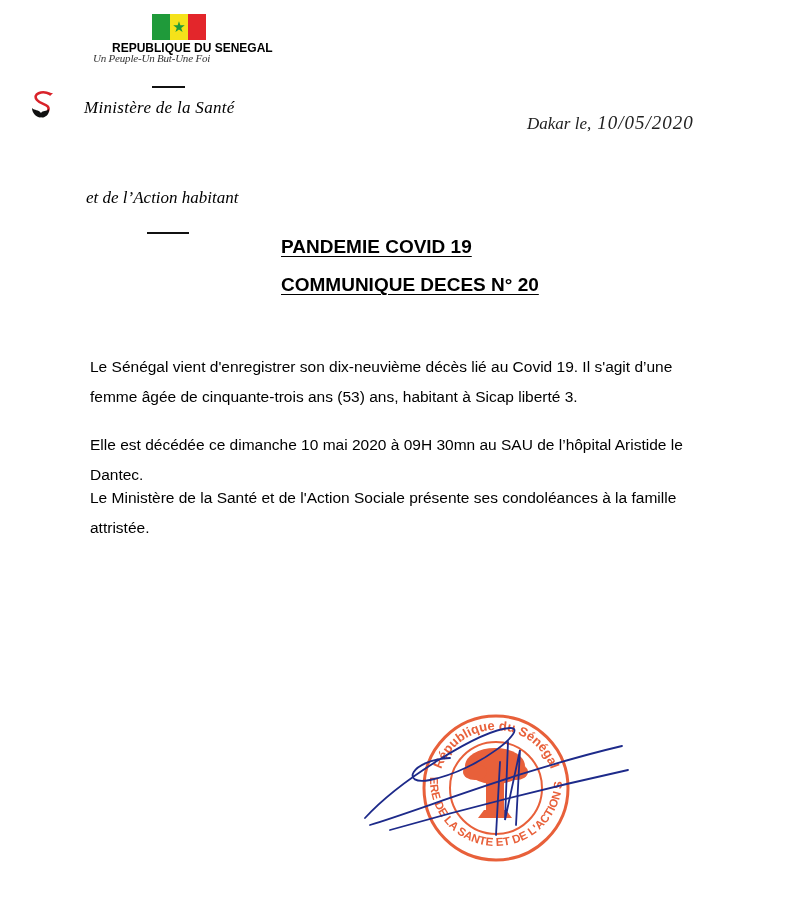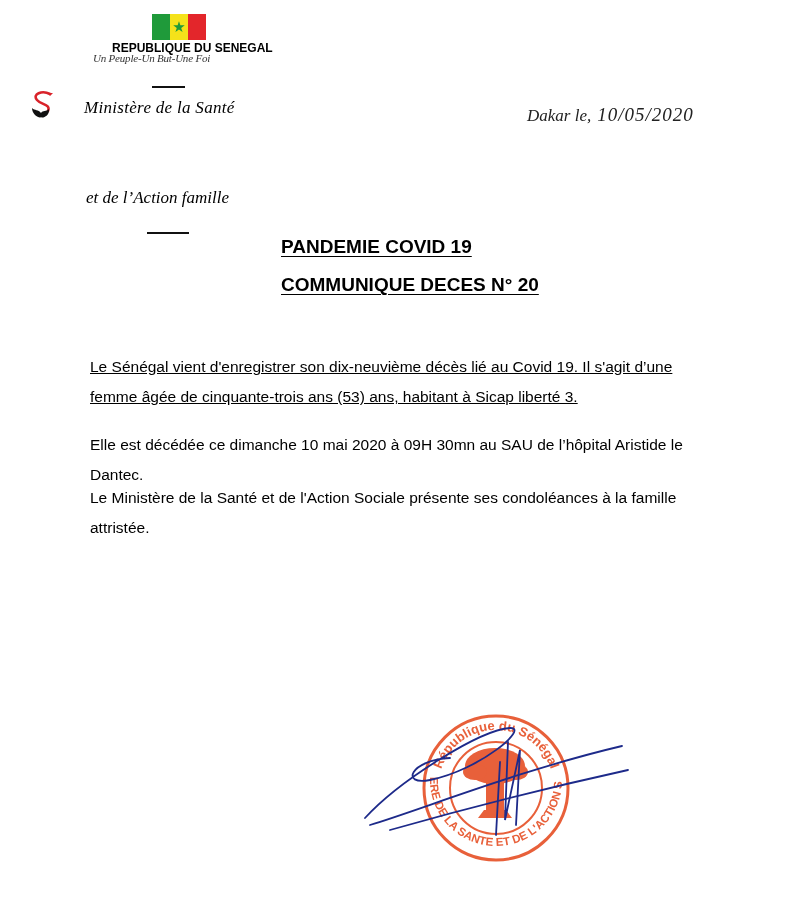--- a/index.html
+++ b/index.html
@@ -6,28 +6,28 @@
   body { width: 791px; height: 901px; position: relative; overflow: hidden; font-family: "Liberation Sans", sans-serif; color: #000; }
   .abs { position: absolute; }
   .flag { left: 152px; top: 14px; width: 54px; height: 26px; display: flex; }
   .flag .band { flex: 1; height: 100%; }
   .flag .star { position: absolute; left: 50%; top: 50%; transform: translate(-50%,-52%); font-size: 15px; line-height: 1; }
   .rep-title { left: 112px; top: 41px; font-size: 12px; font-weight: bold; letter-spacing: 0; white-space: nowrap; }
   .motto { left: 93px; top: 52px; font-family: Liberation Serif, serif; font-style: italic; font-size: 11px; color: #333; white-space: nowrap; letter-spacing: -0.2px; }
   .rule { height: 1.5px; background: #111; }
   .logo { left: 28px; top: 90px; width: 30px; height: 30px; }
   .ministry { left: 84px; top: 98px; font-family: "Liberation Serif", serif; font-style: italic; font-size: 17px; white-space: nowrap; letter-spacing: 0.3px; }
-  .date { left: 527px; top: 104px; font-family: "Liberation Serif", serif; font-style: italic; font-size: 17px; white-space: nowrap; color: #222; }
+  .date { left: 527px; top: 112px; font-family: "Liberation Serif", serif; font-style: italic; font-size: 17px; white-space: nowrap; color: #222; }
   .date .dval { font-size: 19px; letter-spacing: 1px; margin-left: 6px; }
   .action { left: 86px; top: 188px; font-family: "Liberation Serif", serif; font-style: italic; font-size: 17px; white-space: nowrap; }
   .heading { font-weight: bold; font-size: 19px; text-decoration: underline; text-underline-offset: 3px; white-space: nowrap; }
   .h1 { left: 281px; top: 236px; }
   .h2 { left: 281px; top: 274px; }
   .para { left: 90px; width: 620px; font-size: 15.5px; line-height: 30px; }
-  .p1 { top: 352px; text-decoration: underline; }
+  .p1 { top: 352px; }
   .p2 { top: 430px; }
   .p3 { top: 483px; }
   .stamp { left: 360px; top: 700px; width: 270px; height: 170px; }
 </style>
 </head>
 <body>
 
 <div class="abs flag">
   <div class="band" style="background:#1f9a3a"></div>
   <div class="band" style="background:#f5e21a;position:relative">
@@ -46,21 +46,21 @@
   <path d="M20 3 L25 3 L22 6" fill="#d9232a"></path>
   <path d="M4 18 C4 25,12 29,13 27 C14 29,22 26,21 19 C18 22,15 20,13 23 C10 19,7 21,4 18 Z" fill="#111"></path>
 </svg>
 
 <div class="abs ministry">Ministère de la Santé</div>
 
 <div class="abs date">
   <span>Dakar le,</span><span class="dval">10/05/2020</span>
 </div>
 
-<div class="abs action">et de l’Action famille</div>
+<div class="abs action">et de l’Action habitant</div>
 
 <div class="abs rule" style="left:147px; top:232px; width:42px;"></div>
 
 <div class="abs heading h1">PANDEMIE COVID 19</div>
 <div class="abs heading h2">COMMUNIQUE DECES N° 20</div>
 
 <div class="abs para p1">Le Sénégal vient d'enregistrer son dix-neuvième décès lié au Covid 19. Il s'agit d’une femme âgée de cinquante-trois ans (53) ans, habitant à Sicap liberté 3.</div>
 <div class="abs para p2">Elle est décédée ce dimanche 10 mai 2020 à 09H 30mn au SAU de l’hôpital Aristide le Dantec.</div>
 <div class="abs para p3">Le Ministère de la Santé et de l'Action Sociale présente ses condoléances à la famille attristée.</div>
 

